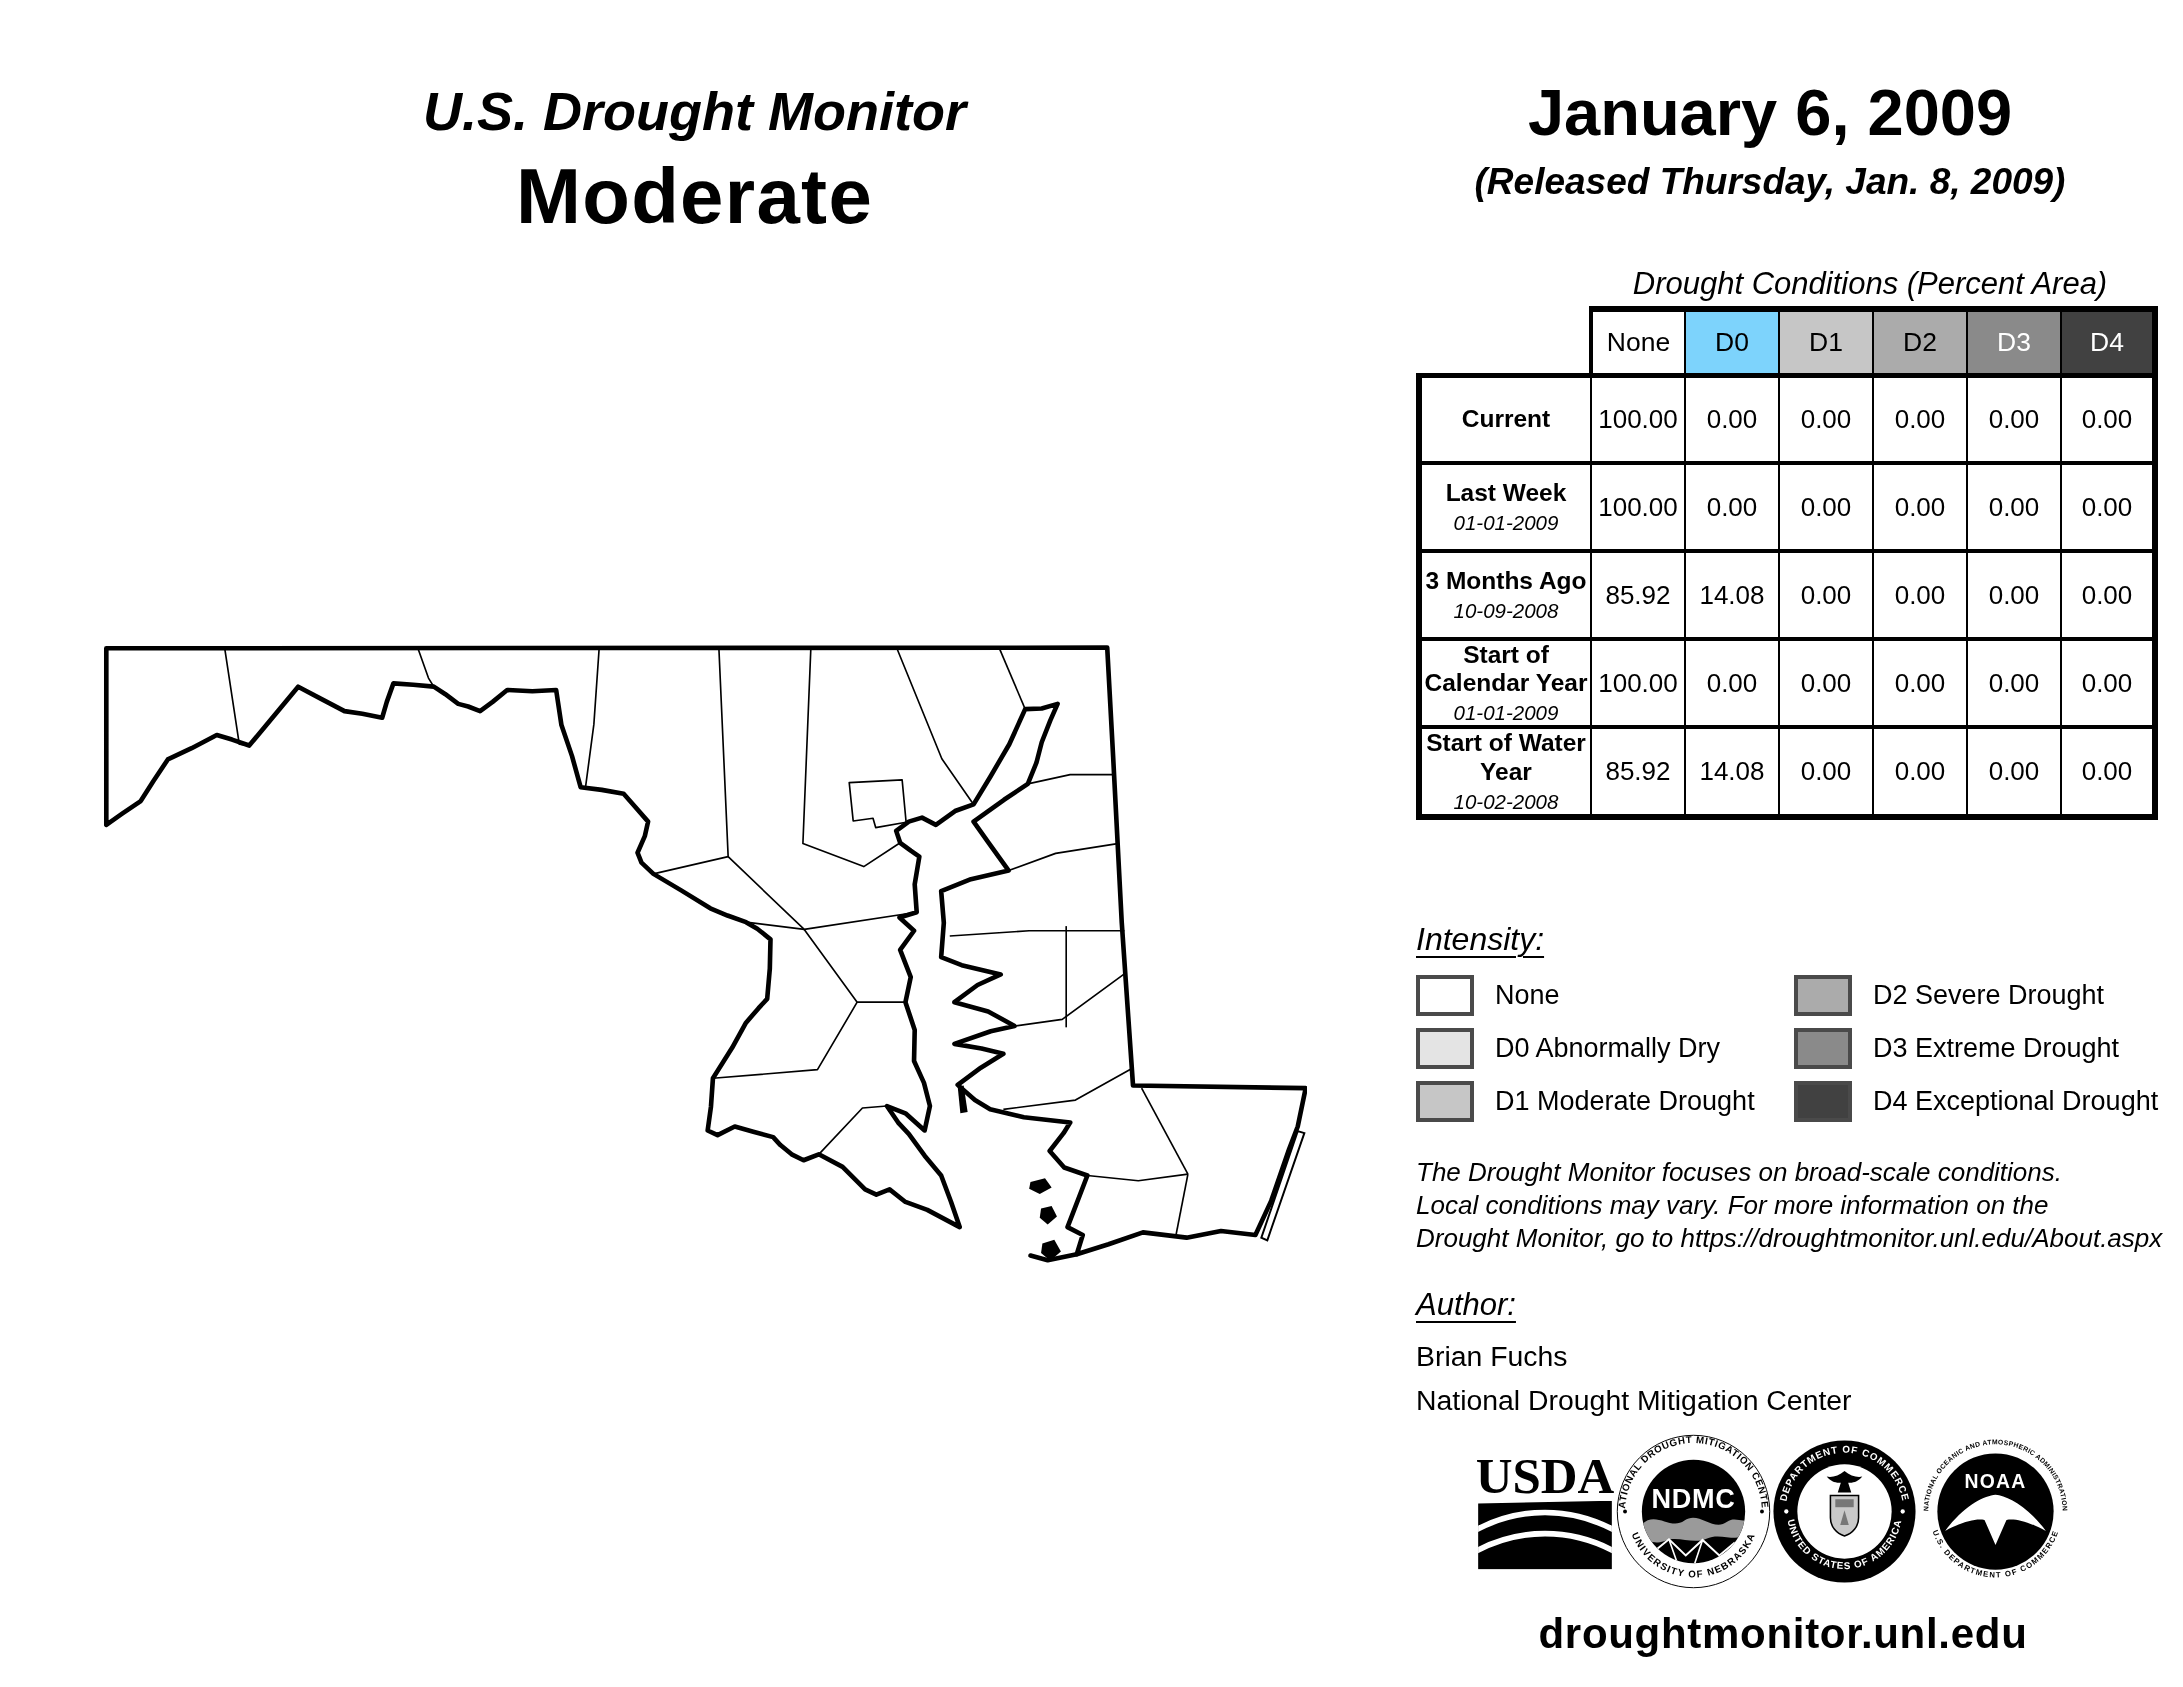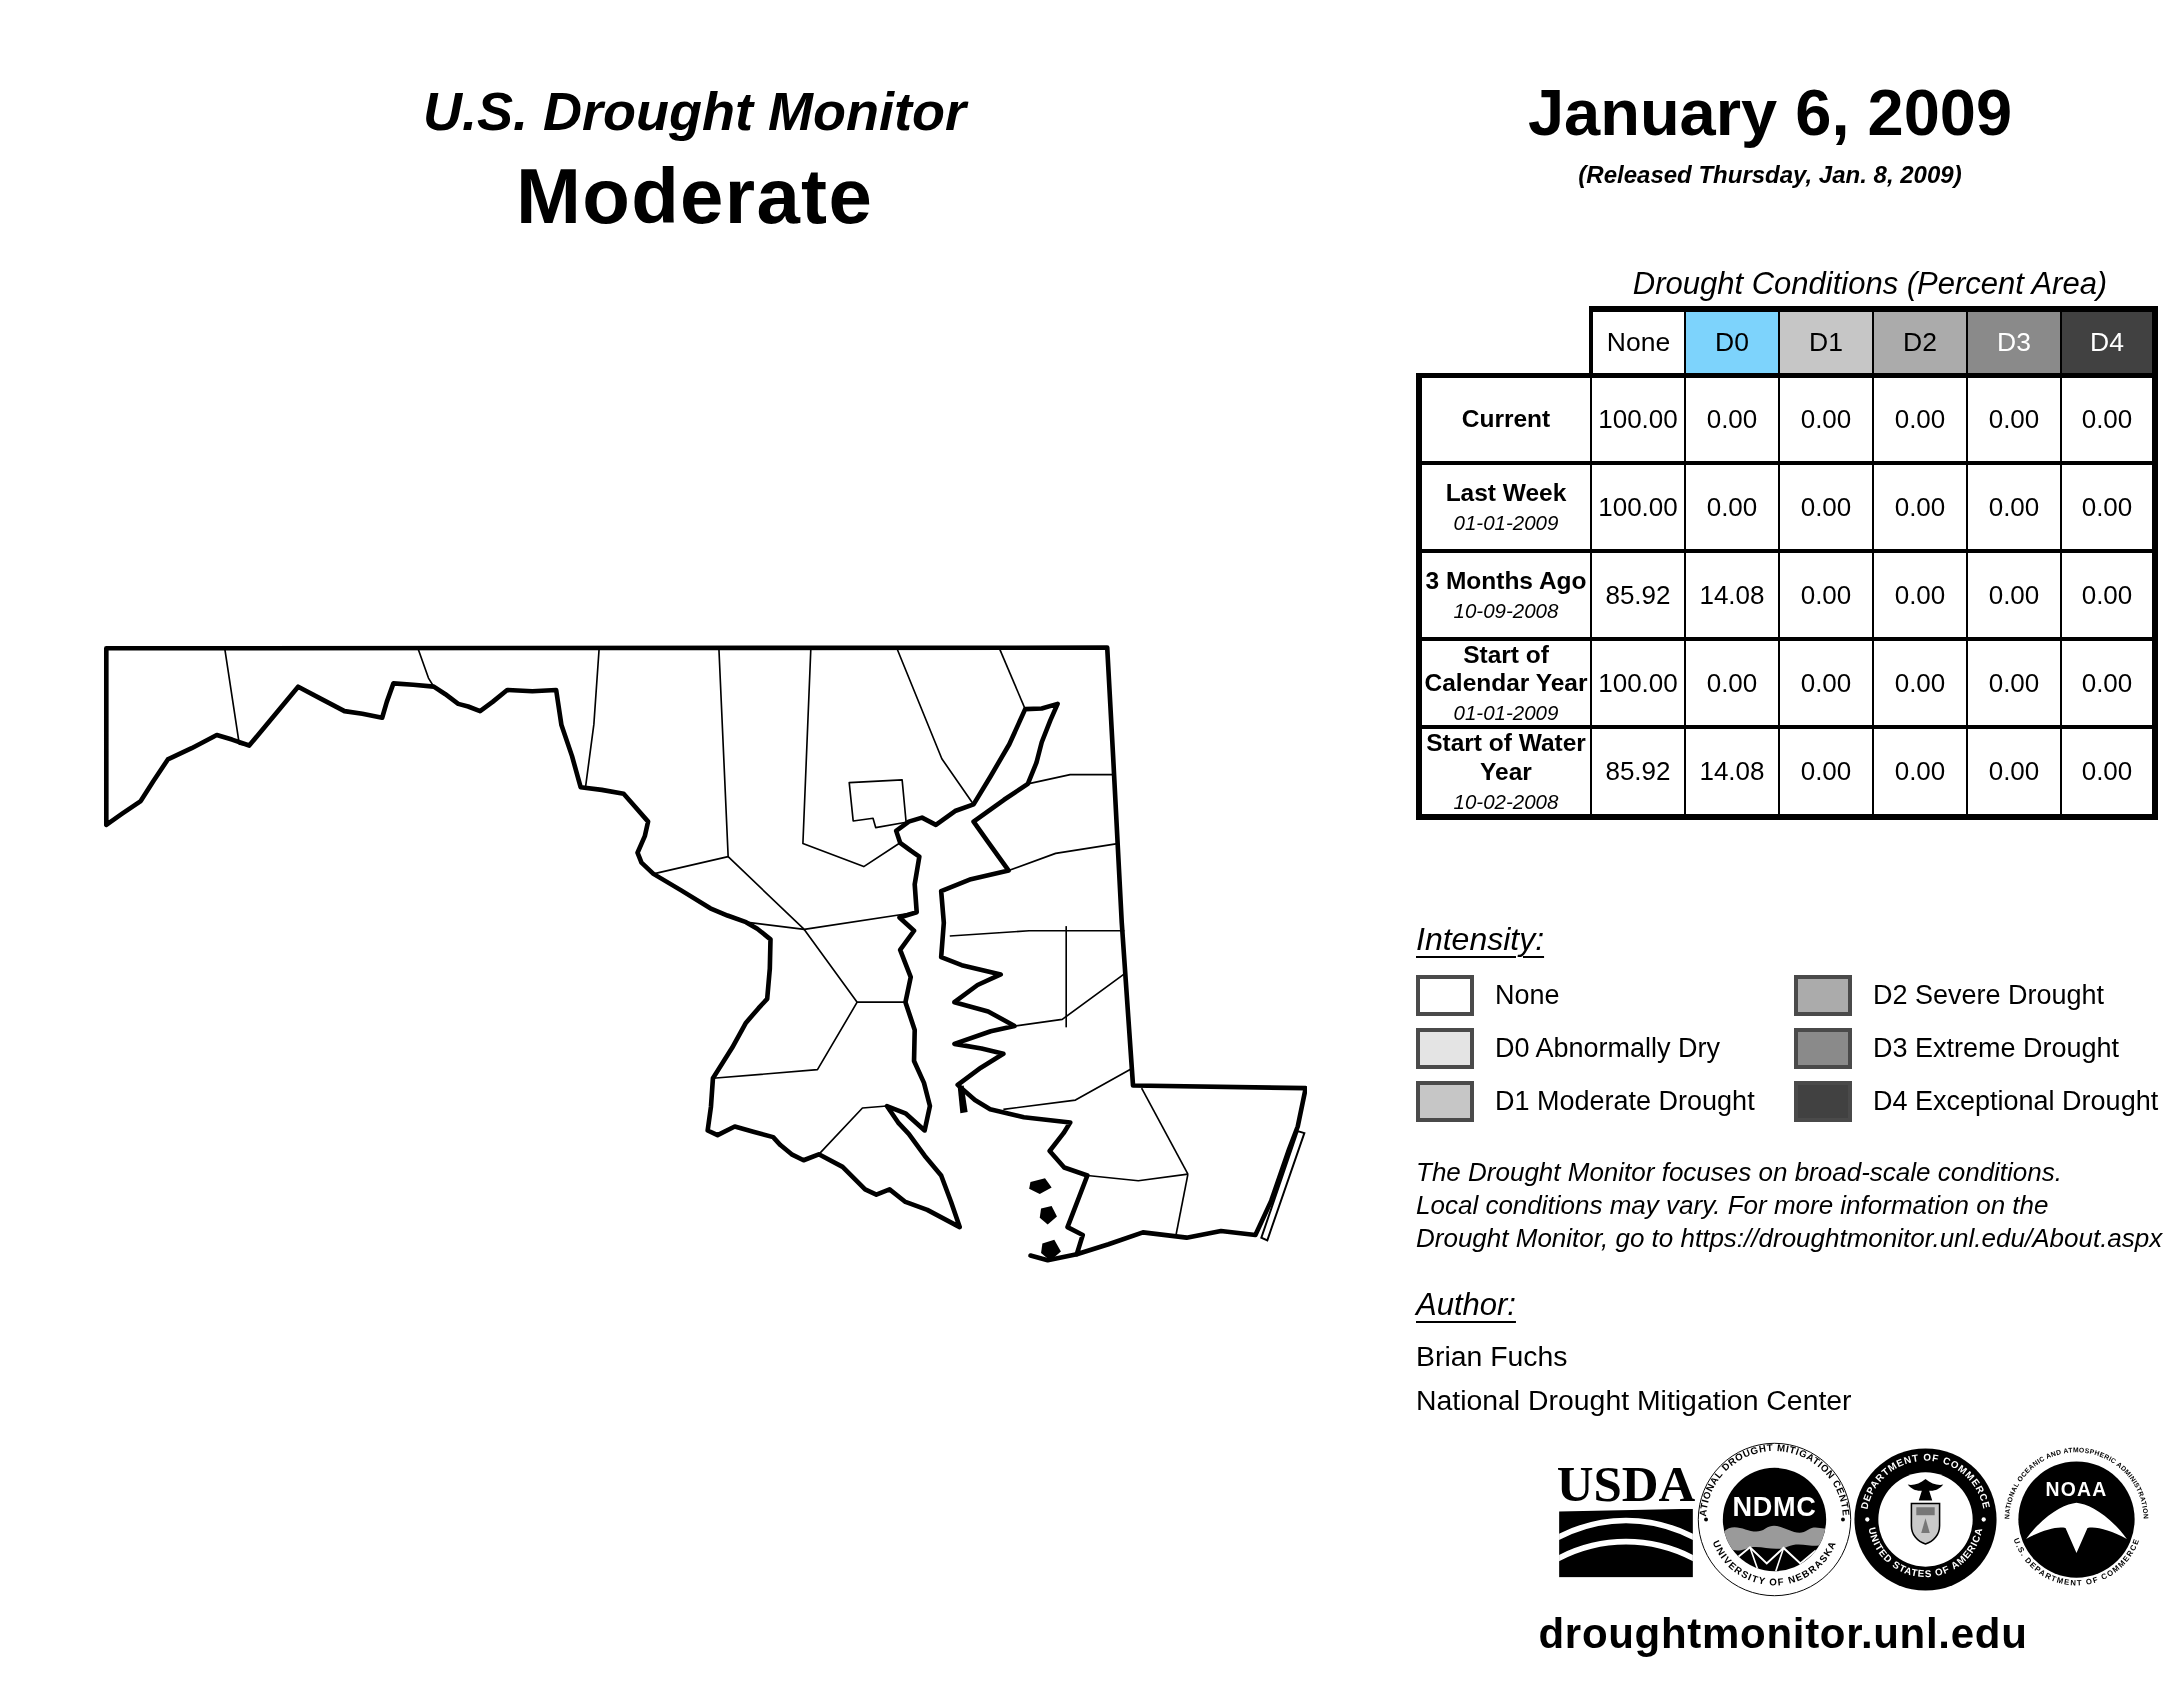--- a/index.html
+++ b/index.html
@@ -9,21 +9,21 @@
     font-family:"Liberation Sans", sans-serif; color:#000;
   }
 
   
   .title-block { position:absolute; left:99px; top:80px; width:1191px; text-align:center; }
   .report-title { font-size:54px; font-weight:bold; font-style:italic; }
   .state-title  { font-size:78px; font-weight:bold; margin-top:9.3px; letter-spacing:1.3px; }
 
   .date-block { position:absolute; left:1416px; top:75px; width:708px; text-align:center; }
   .date-line     { font-size:65px; font-weight:bold; }
-  .released-line { font-size:24px; font-weight:bold; font-style:italic; margin-top:10.6px; }
+  .released-line { font-size:37px; font-weight:bold; font-style:italic; margin-top:10.6px; }
   .valid-line    { font-size:30px; font-weight:bold; margin-top:13.2px; }
 
   .table-title { position:absolute; left:1588px; top:266px; width:564px; text-align:center;
                  font-size:31px; font-style:italic; }
 
   
   .drought-table { position:absolute; left:1416px; top:306px; border-collapse:collapse;
                    table-layout:fixed; width:736px; }
   .drought-table th, .drought-table td { border:2.6px solid #000; text-align:center; vertical-align:middle; }
   .drought-table thead th { height:66px; font-size:26.5px; font-weight:normal;
@@ -53,21 +53,21 @@
 
   
   .disclaimer { position:absolute; left:1416px; top:1156px; font-size:26px; font-style:italic; line-height:33px; }
   .author-title { position:absolute; left:1416px; top:1287px; font-size:31px; font-style:italic;
                   text-decoration:underline; text-decoration-thickness:2px; text-underline-offset:6px; }
   .author-name { position:absolute; left:1416px; top:1340px; font-size:28.4px; }
   .author-org  { position:absolute; left:1416px; top:1384px; font-size:28.4px; }
 
   
   .logos { position:absolute; left:1393px; top:1434px; width:761px; display:flex;
-           align-items:center; justify-content:flex-end;margin-top:8px; }
+           align-items:center; justify-content:center; }
   .site-url { position:absolute; left:1416px; top:1610px; width:734px; text-align:center;
               font-size:42px; font-weight:bold; letter-spacing:0.7px; }
 
   
   .map { position:absolute; left:103px; top:645px; width:1204px; height:635px; }
 </style>
 </head>
 <body>
 
 <div class="title-block">

